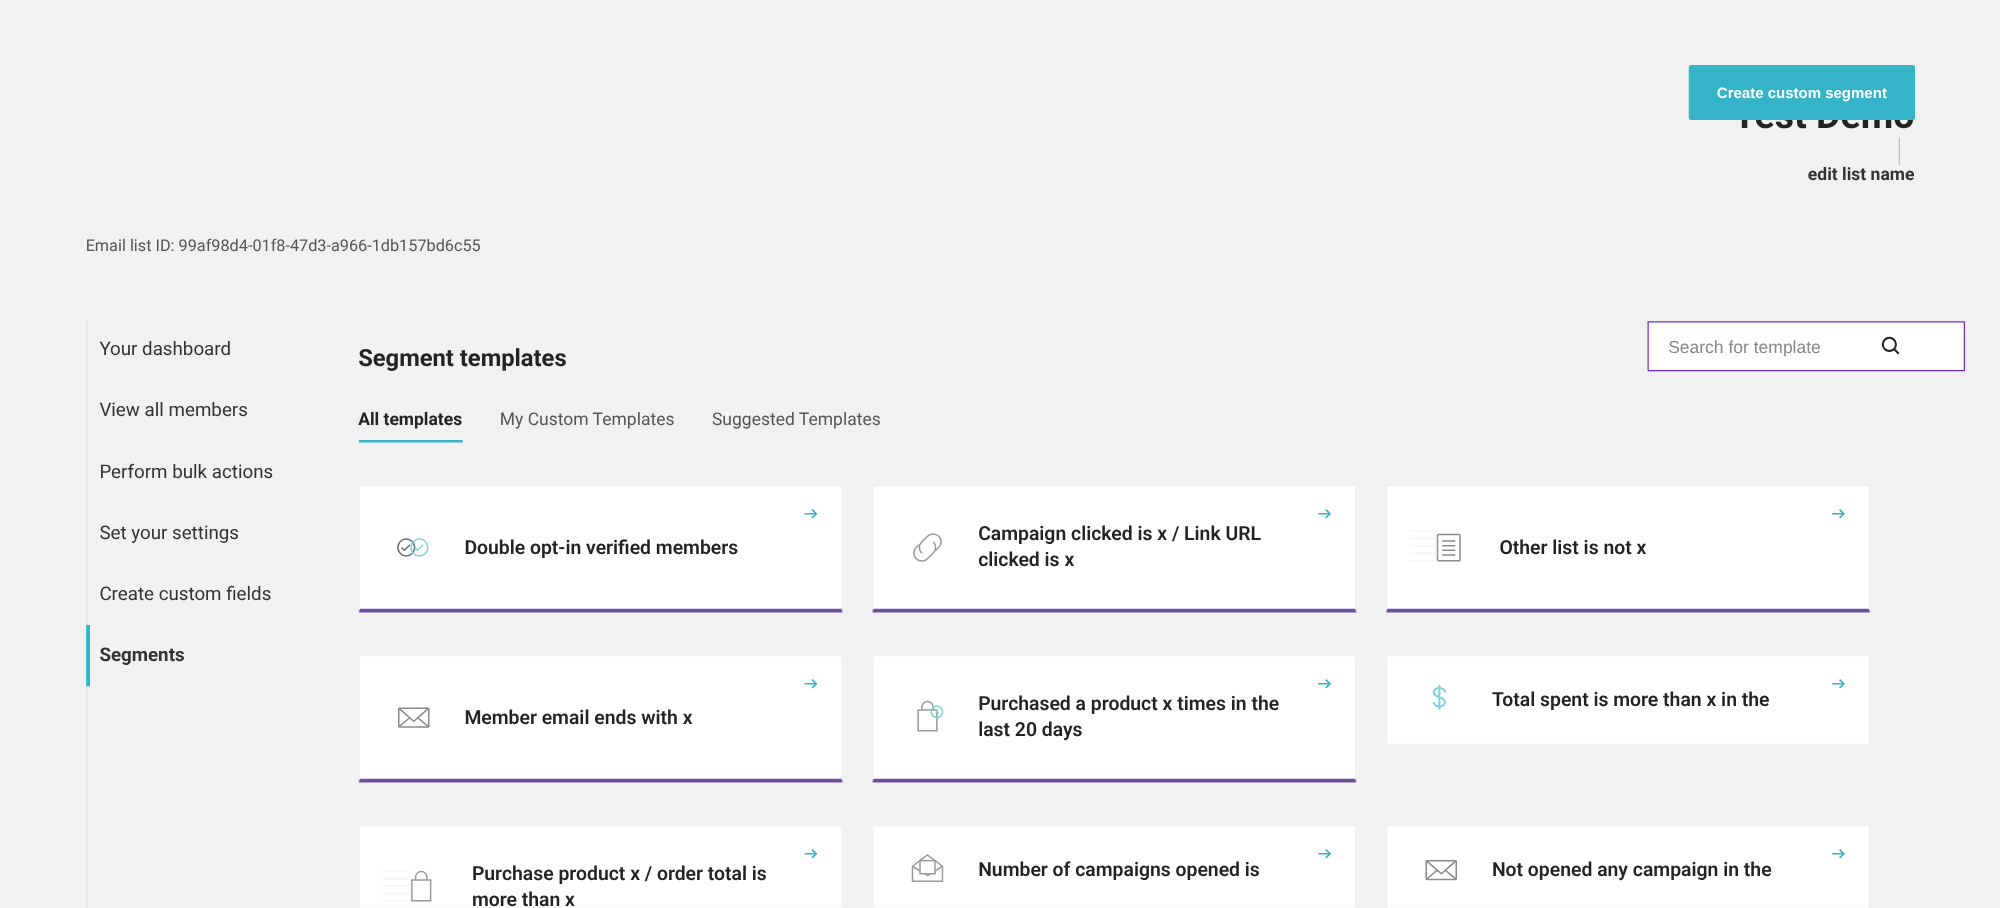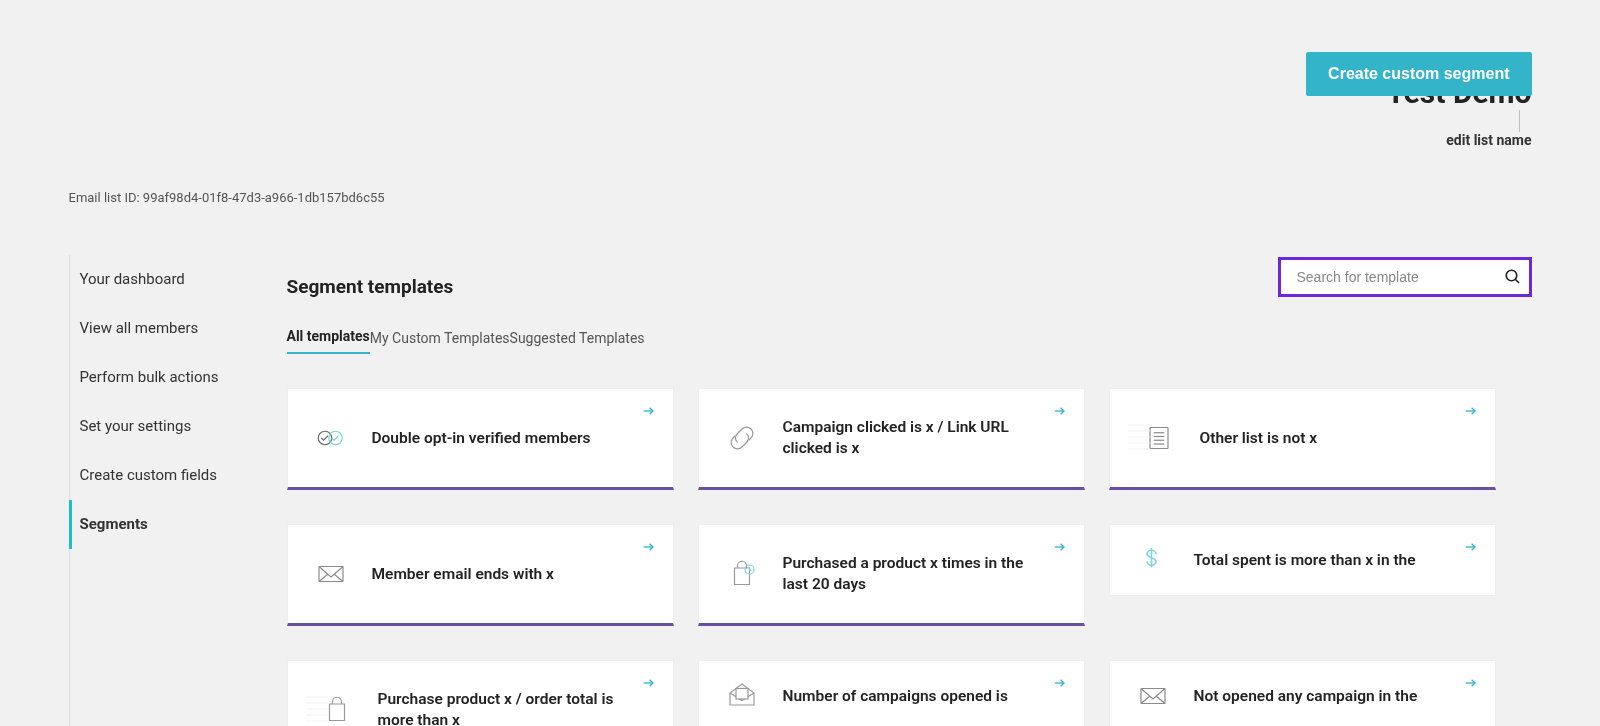--- a/index.html
+++ b/index.html
@@ -50,21 +50,21 @@
     }
     .create-btn {
       position: absolute;
       right: 0;
       top: 52px;
       background: #34b4c9;
       color: #fff;
       border: none;
       padding: 0 22px;
       height: 44px;
-      font-size: 16px;
+      font-size: 12px;
       font-weight: 600;
       cursor: pointer;
       border-radius: 2px;
     }
     .body-row {
       display: flex;
       margin-top: 50px;
     }
     .sidebar {
       width: 218px;
@@ -100,41 +100,42 @@
       color: #232323;
       margin-top: 20px;
     }
     .search-wrap {
       position: relative;
       width: 254px;
     }
     .search-input {
       width: 100%;
       height: 40px;
-      border: 3px solid #6d28d9;
+      border: 1px solid #6d28d9;
       background: #fff;
       padding: 0 40px 0 16px;
       font-size: 14px;
       color: #555;
       outline: none;
+      margin-left: 40px;
     }
     .search-input::placeholder { color: #888; }
     .search-icon {
       position: absolute;
       right: 10px;
       top: 50%;
       transform: translateY(-50%);
       width: 18px;
       height: 18px;
       color: #222;
     }
     .tabs {
       display: flex;
+      gap: 30px;
       margin-bottom: 34px;
-      align-items: flex-end;
     }
     .tab {
       font-size: 14px;
       color: #555;
       padding-bottom: 8px;
       cursor: pointer;
     }
     .tab.active {
       font-weight: 700;
       color: #232323;

